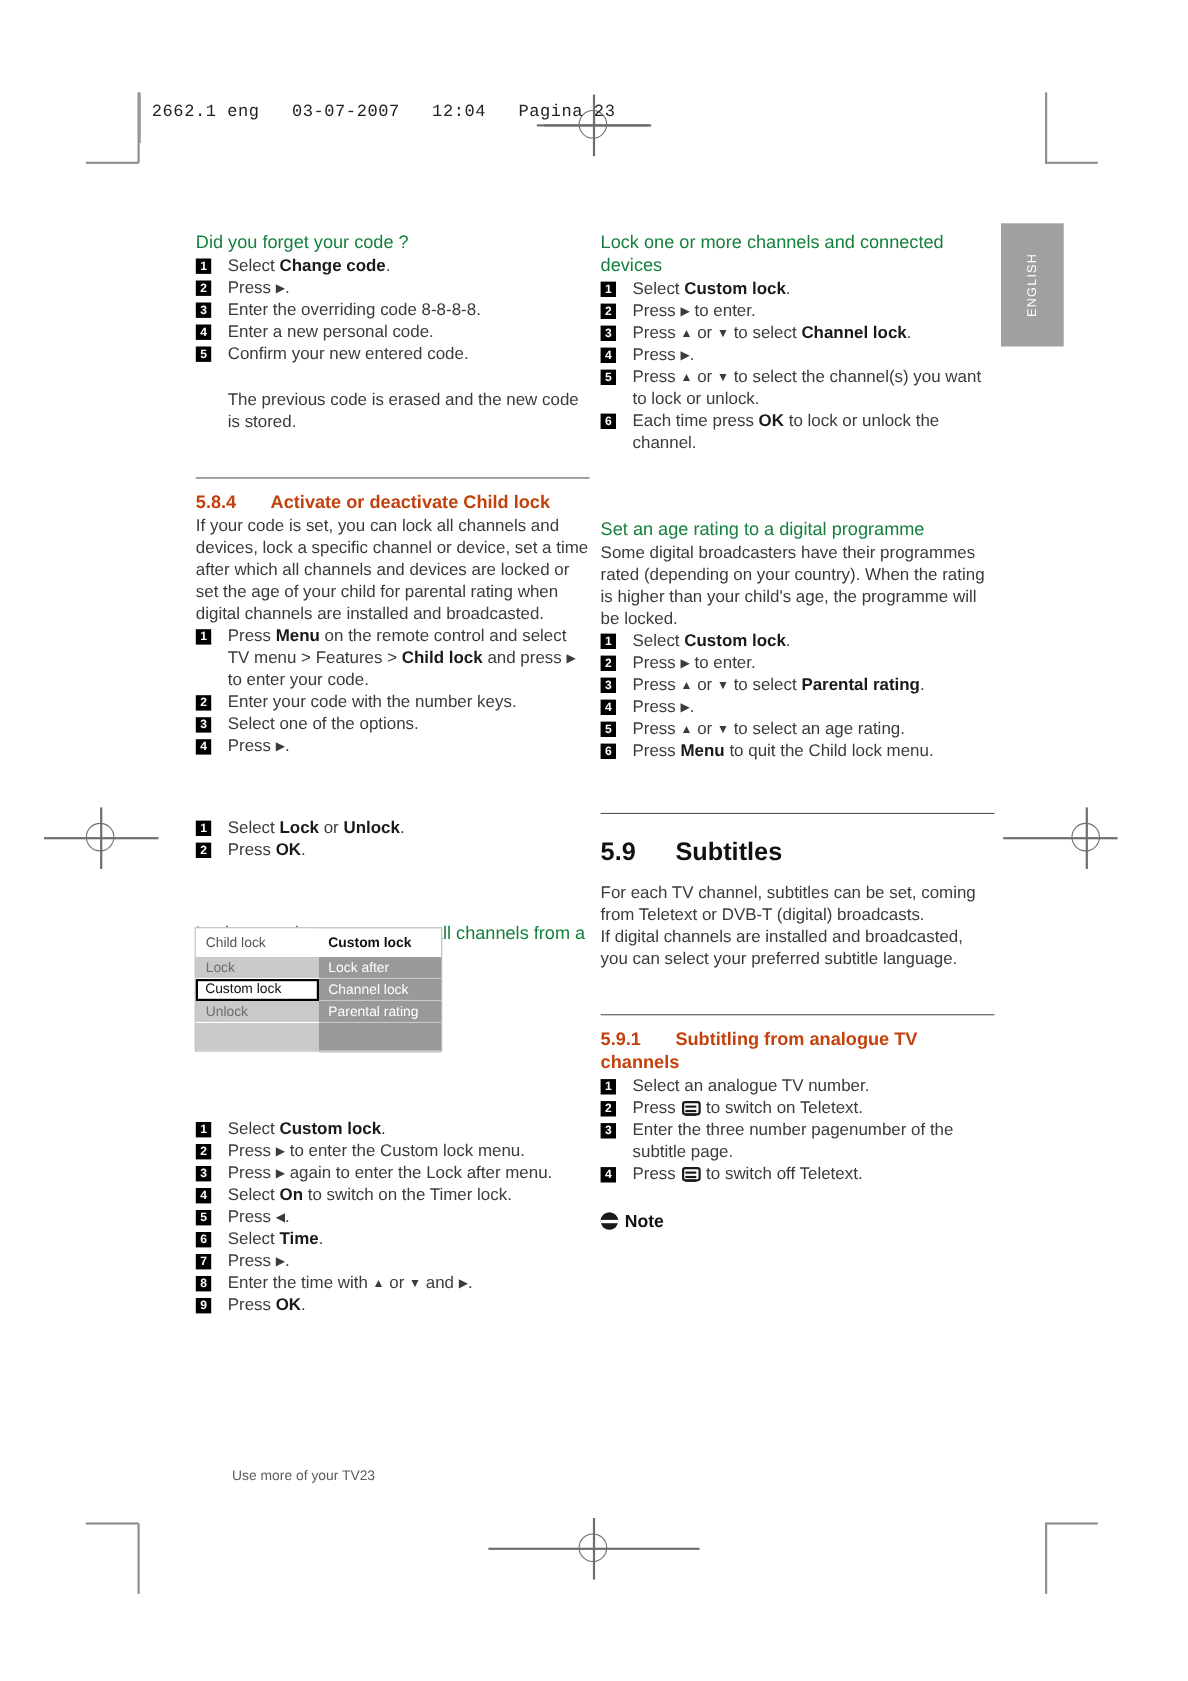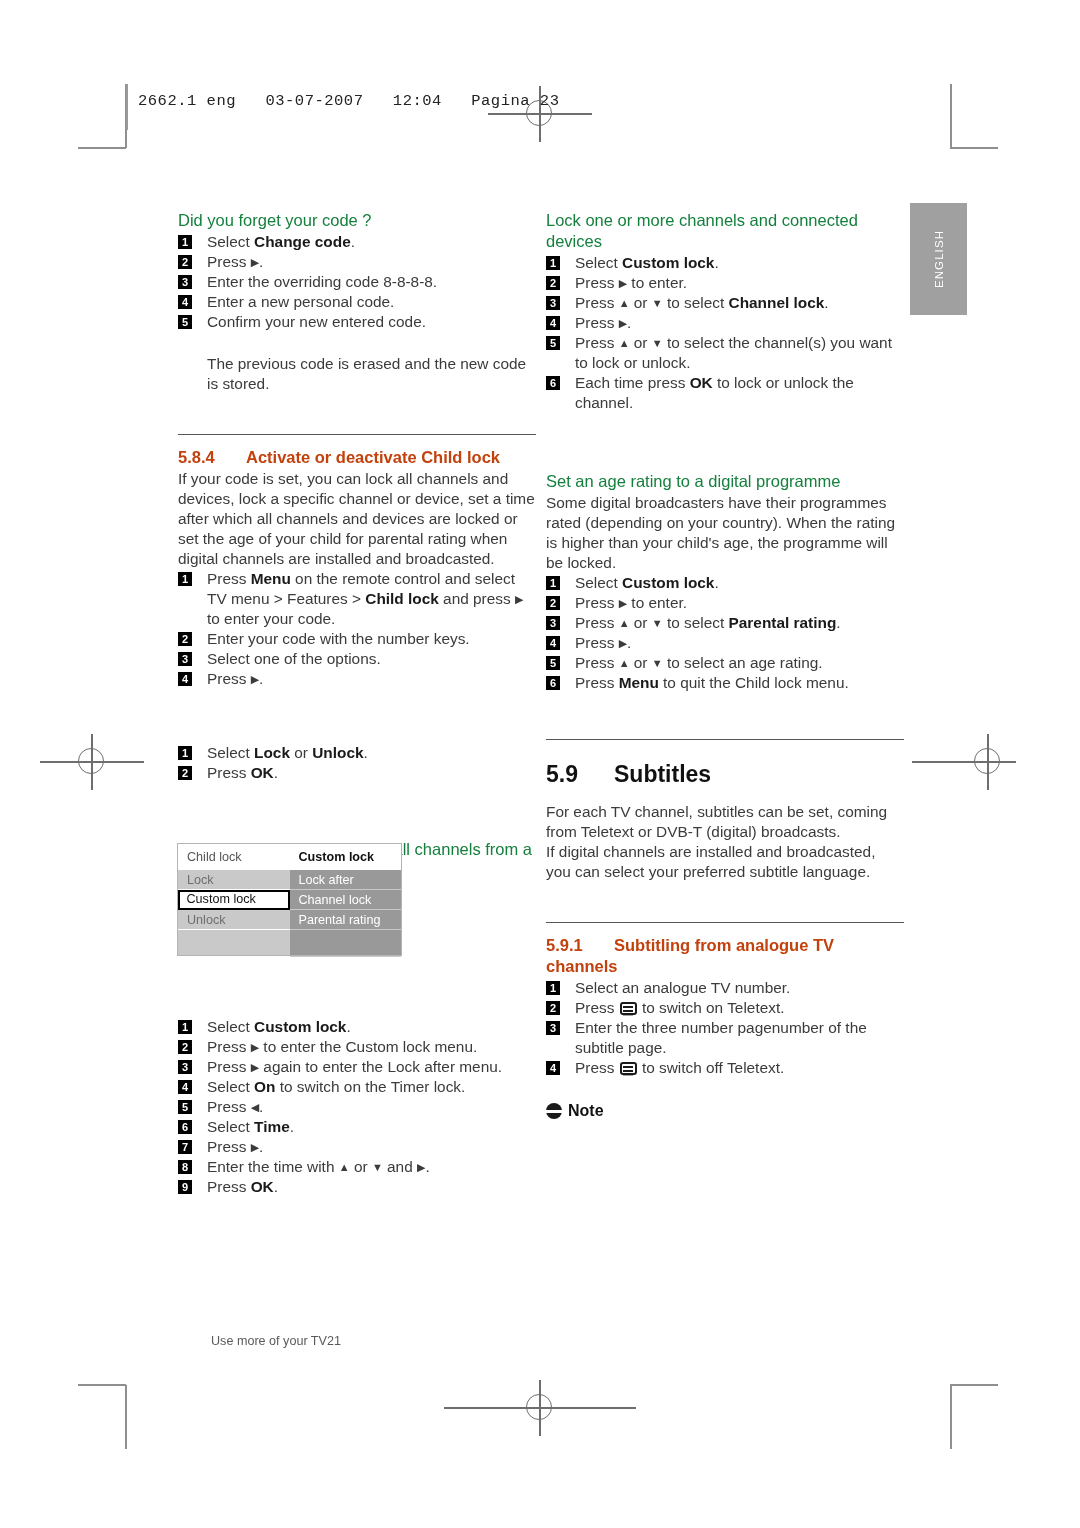--- a/index.html
+++ b/index.html
@@ -431,14 +431,14 @@
 
   <div class="gap-md"></div>
 
   <div>
     <div class="note-head"><span class="note-icon"></span><span>Note</span></div>
   </div>
 </div>
 
 <div class="footer">
   <span>Use more of your TV</span>
-  <span>21</span>
+  <span>23</span>
 </div>
 
 </body></html>

